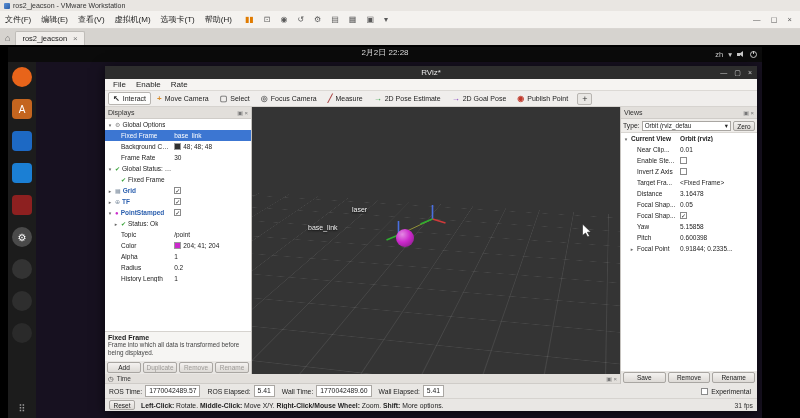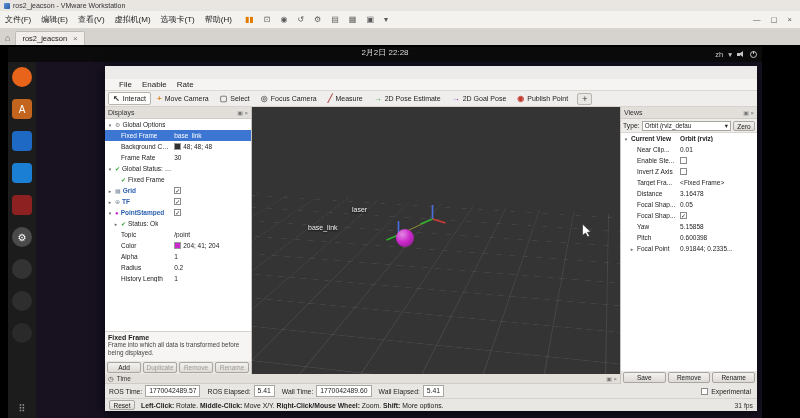--- a/index.html
+++ b/index.html
@@ -41,21 +41,21 @@
   .dock-icon.square{border-radius:4px}
   .dock-icon.circle{border-radius:50%}
   #show-apps{position:absolute;left:8px;bottom:4px;width:28px;text-align:center;color:#9a9a9a;font-size:10px}
   
   #rviz{position:absolute;left:105px;top:21px;width:652px;height:345px;background:#ecebe9;
     box-shadow:0 2px 12px rgba(0,0,0,.65)}
   #rv-titlebar{position:absolute;left:0;top:0;width:100%;height:13px;background:#2d2d2d;color:#e6e6e6;
     font-size:8px;display:flex;align-items:center;justify-content:center}
   .rv-ctls{position:absolute;right:5px;top:0;height:13px;display:flex;gap:7px;align-items:center;font-size:7px;color:#c9c9c9}
   #rv-menubar{position:absolute;left:0;top:13px;width:100%;height:12px;background:#f6f4f2;
-    border-bottom:1px solid #dcd9d5;display:flex;align-items:center;font-size:8px;color:#222;box-sizing:border-box;padding-left:9px}
+    border-bottom:1px solid #dcd9d5;display:flex;align-items:center;font-size:8px;color:#222;box-sizing:border-box;padding-left:3px}
   .rv-menu{padding:0 5px}
   #rv-toolbar{position:absolute;left:0;top:25px;width:100%;height:16px;background:#f0eeec;
     border-bottom:1px solid #d6d3cf;display:flex;align-items:center;box-sizing:border-box;padding-left:3px;gap:1px}
   .rv-tools{display:flex;gap:1px;align-items:center}
   .rv-tool{display:flex;align-items:center;gap:3px;font-size:7px;color:#222;padding:1px 4px;
     border:1px solid transparent;border-radius:2px;white-space:nowrap}
   .rv-tool.pressed{background:#fdfdfc;border-color:#b8b5b1}
   .rv-tool-ico{font-size:8px;font-weight:bold}
   .rv-addtool{margin-left:3px;border:1px solid #b8b5b1;background:#e9e7e4;border-radius:2px;
     padding:0 4px;font-size:9px;color:#333}
@@ -230,20 +230,29 @@
           <span></span>
         </div>
 
         <div class="dock-icon circle" style="background: rgb(42, 42, 42);">
           <span></span>
         </div>
       </div>
     <div id="show-apps">⠿</div>
 
     <div id="rviz">
+      <div id="rv-titlebar">
+        <span>RViz*</span>
+        <div class="rv-ctls">
+
+        <span>—</span>
+            <span>▢</span>
+            <span>×</span>
+          </div>
+      </div>
 
       <div id="rv-menubar">
 
       <span class="rv-menu">File</span>
           <span class="rv-menu">Enable</span>
           <span class="rv-menu">Rate</span>
         </div>
 
       <div id="rv-toolbar">
         <div class="rv-tools">

